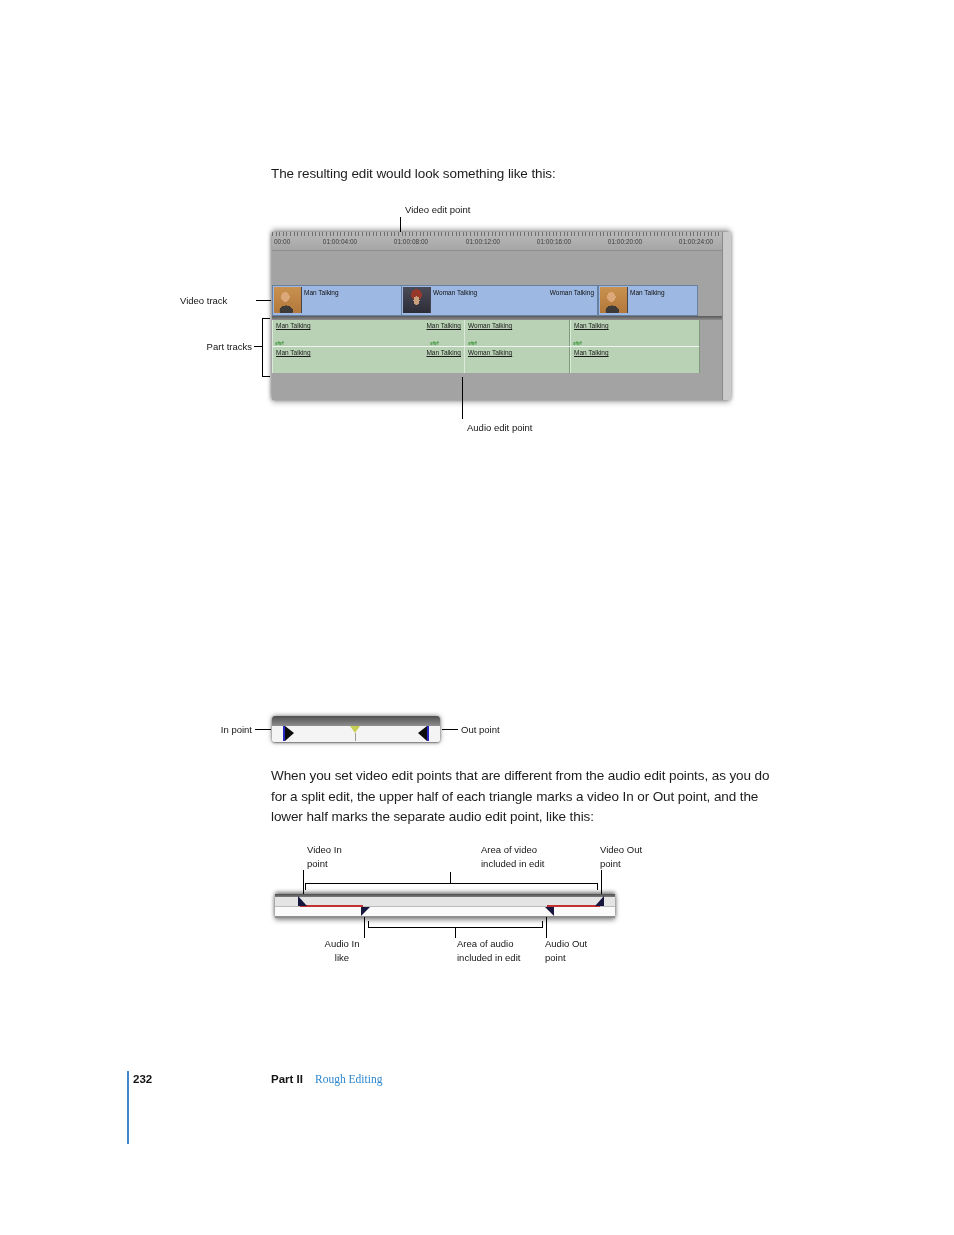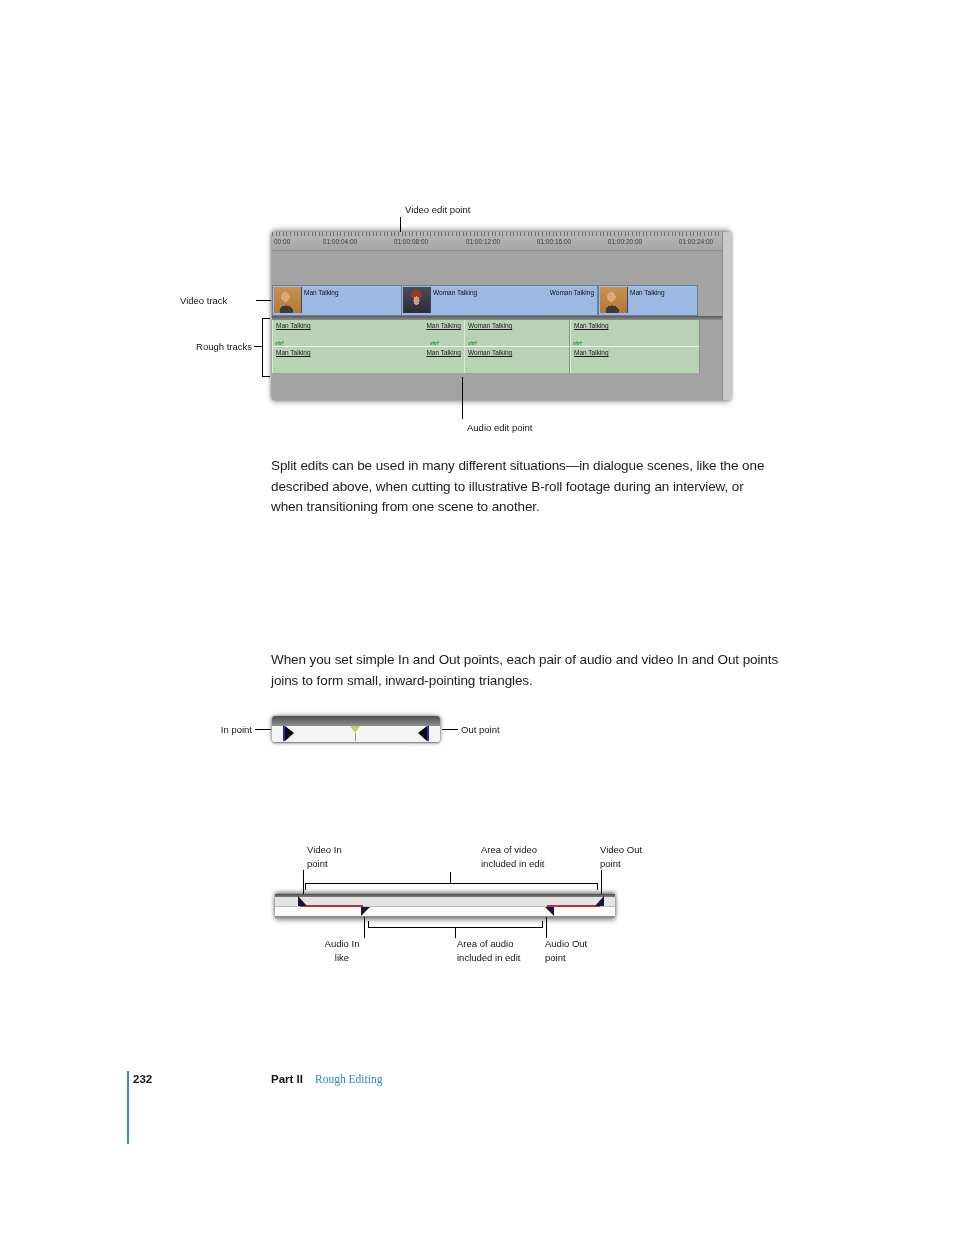--- a/index.html
+++ b/index.html
@@ -72,20 +72,21 @@
   
   .foot{font-size:11.5px;color:#141414;}
   .foot-bold{font-weight:bold;}
   .foot-link{color:#2e86cc;}
 </style>
 </head>
 <body>
 
 <div id="page">
 
+  <div class="abs body-text" style="left:271px;top:164px;width:580px;">The resulting edit would look something like this:</div>
 
   <div class="abs callout" style="left:405px;top:203px;">Video edit point</div>
   <div class="abs cline" style="left:400px;top:217px;width:1px;height:72px;"></div>
 
   <div class="abs tl">
 
     <div class="abs tl-ruler">
       <div class="abs tl-ticks"></div>
       <span class="tick-label first" style="left:2px;">00:00</span>
       <span class="tick-label" style="left:68px;">01:00:04:00</span>
@@ -145,55 +146,53 @@
     <span class="stereo" style="left:158px;top:108px;">⇄⇄</span>
     <span class="stereo" style="left:196px;top:108px;">⇄⇄</span>
     <span class="stereo" style="left:301px;top:108px;">⇄⇄</span>
 
     <div class="abs tl-strip"></div>
   </div>
 
   <div class="abs callout" style="left:180px;top:294px;width:72px;text-align:left;">Video track</div>
   <div class="abs cline" style="left:256px;top:300px;width:15px;height:1px;"></div>
 
-  <div class="abs callout" style="left:180px;top:340px;width:72px;text-align:right;">Rough tracks</div>
+  <div class="abs callout" style="left:180px;top:340px;width:72px;text-align:right;">Part tracks</div>
   <div class="abs cline" style="left:254px;top:346px;width:8px;height:1px;"></div>
   <div class="abs" style="left:262px;top:318px;width:7px;height:57px;border-left:1px solid #000;border-top:1px solid #000;border-bottom:1px solid #000;"></div>
 
   <div class="abs cline" style="left:462px;top:377px;width:1px;height:42px;"></div>
   <div class="abs callout" style="left:467px;top:421px;">Audio edit point</div>
 
-  <div class="abs body-text" style="left:271px;top:456px;width:600px;">Split edits can be used in many different situations—in dialogue scenes, like the one
-described above, when cutting to illustrative B-roll footage during an interview, or
-when transitioning from one scene to another.</div>
-
-
-
-  <div class="abs body-text" style="left:271px;top:650px;width:600px;">When you set simple In and Out points, each pair of audio and video In and Out points
-joins to form small, inward-pointing triangles.</div>
+
+
+
 
   <div class="abs callout" style="left:190px;top:723px;width:62px;text-align:right;">In point</div>
   <div class="abs cline" style="left:255px;top:729px;width:16px;height:1px;"></div>
 
   <div class="abs sb">
     <div class="abs sb-top"></div>
     <div class="abs sb-bot">
       <div class="abs sb-mid"></div>
       <div class="abs blue-bar" style="left:11px;top:0;"></div>
       <div class="abs tri-right" style="left:13px;top:0;"></div>
       <div class="abs tri-left" style="left:146px;top:0;"></div>
       <div class="abs blue-bar" style="left:155px;top:0;"></div>
       <div class="abs playhead" style="left:78px;top:0;"></div>
       <div class="abs ph-stem" style="left:83px;top:7px;"></div>
     </div>
   </div>
 
   <div class="abs cline" style="left:442px;top:729px;width:16px;height:1px;"></div>
   <div class="abs callout" style="left:461px;top:723px;">Out point</div>
 
+  <div class="abs body-text" style="left:271px;top:766px;width:600px;">When you set video edit points that are different from the audio edit points, as you do
+for a split edit, the upper half of each triangle marks a video In or Out point, and the
+lower half marks the separate audio edit point, like this:</div>
 
   <div class="abs callout" style="left:307px;top:843px;">Video In
 point</div>
   <div class="abs callout" style="left:481px;top:843px;">Area of video
 included in edit</div>
   <div class="abs callout" style="left:600px;top:843px;">Video Out
 point</div>
 
   <div class="abs cline" style="left:303px;top:870px;width:1px;height:27px;"></div>
   <div class="abs cline" style="left:601px;top:870px;width:1px;height:27px;"></div>

